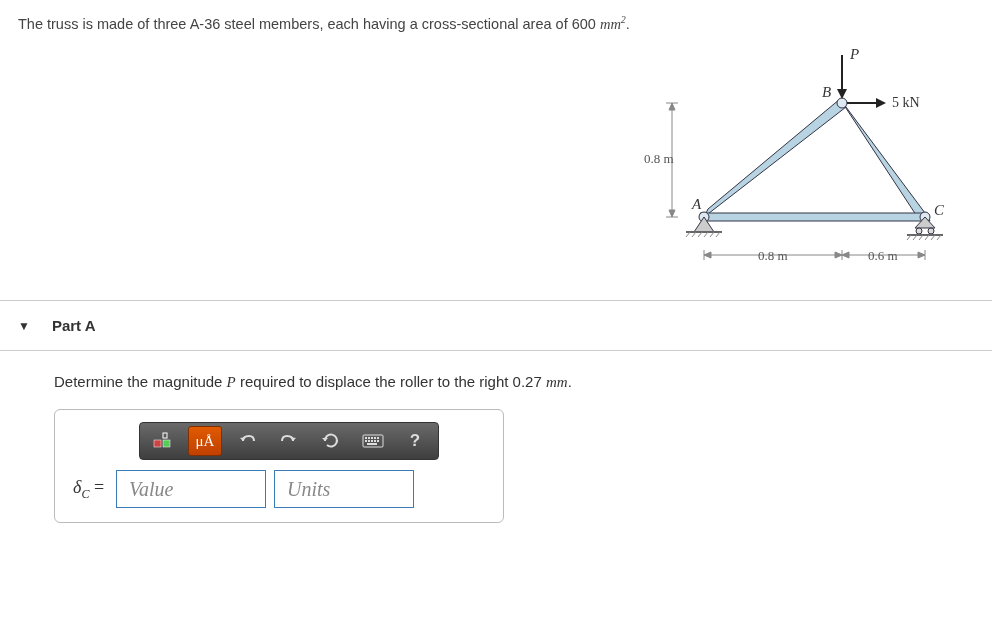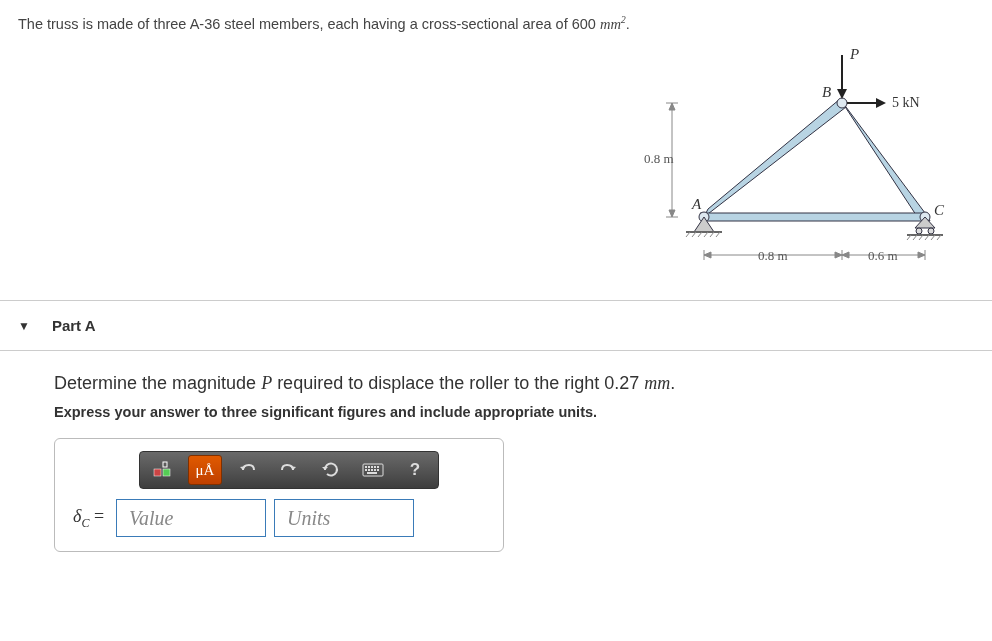--- a/index.html
+++ b/index.html
@@ -42,23 +42,23 @@
       margin-right: 22px;
     }
     .part-header .title {
       font-weight: bold;
       font-size: 15px;
     }
     .part-body {
       padding: 22px 0 22px 54px;
     }
     .prompt-line {
-      font-size: 18px;
-      color: #333;
-      margin-bottom: 10px;
+      font-size: 15px;
+      color: #333;
+      margin-bottom: 18px;
     }
     .mathit { font-family: 'Times New Roman', serif; font-style: italic; }
     .instruction {
       font-weight: bold;
       font-size: 14.5px;
       margin-bottom: 18px;
     }
     .answer-box {
       border: 1px solid #bbb;
       border-radius: 6px;
@@ -208,21 +208,20 @@
 
 <div class="part-header">
   <span class="caret">▼</span>
   <span class="title">Part A</span>
 </div>
 
 <div class="part-body">
   <div class="prompt-line">
     <span>Determine the magnitude </span><span class="mathit">P</span><span> required to displace the roller to the right 0.27 </span><span class="mathit">mm</span><span>.</span>
   </div>
-  <div class="instruction">Express your answer to three significant figures and include appropriate units.</div>
 
   <div class="answer-box">
     <div class="toolbar">
       <div class="tool-btn" title="templates">
         <svg width="20" height="18">
             <rect x="1" y="8" width="7" height="7" fill="#c44" stroke="#fff" stroke-width="0.5"></rect>
             <rect x="10" y="1" width="4" height="5" fill="none" stroke="#fff" stroke-width="1"></rect>
             <rect x="10" y="8" width="7" height="7" fill="#5c5" stroke="#fff" stroke-width="0.5"></rect>
           </svg>
       </div>

